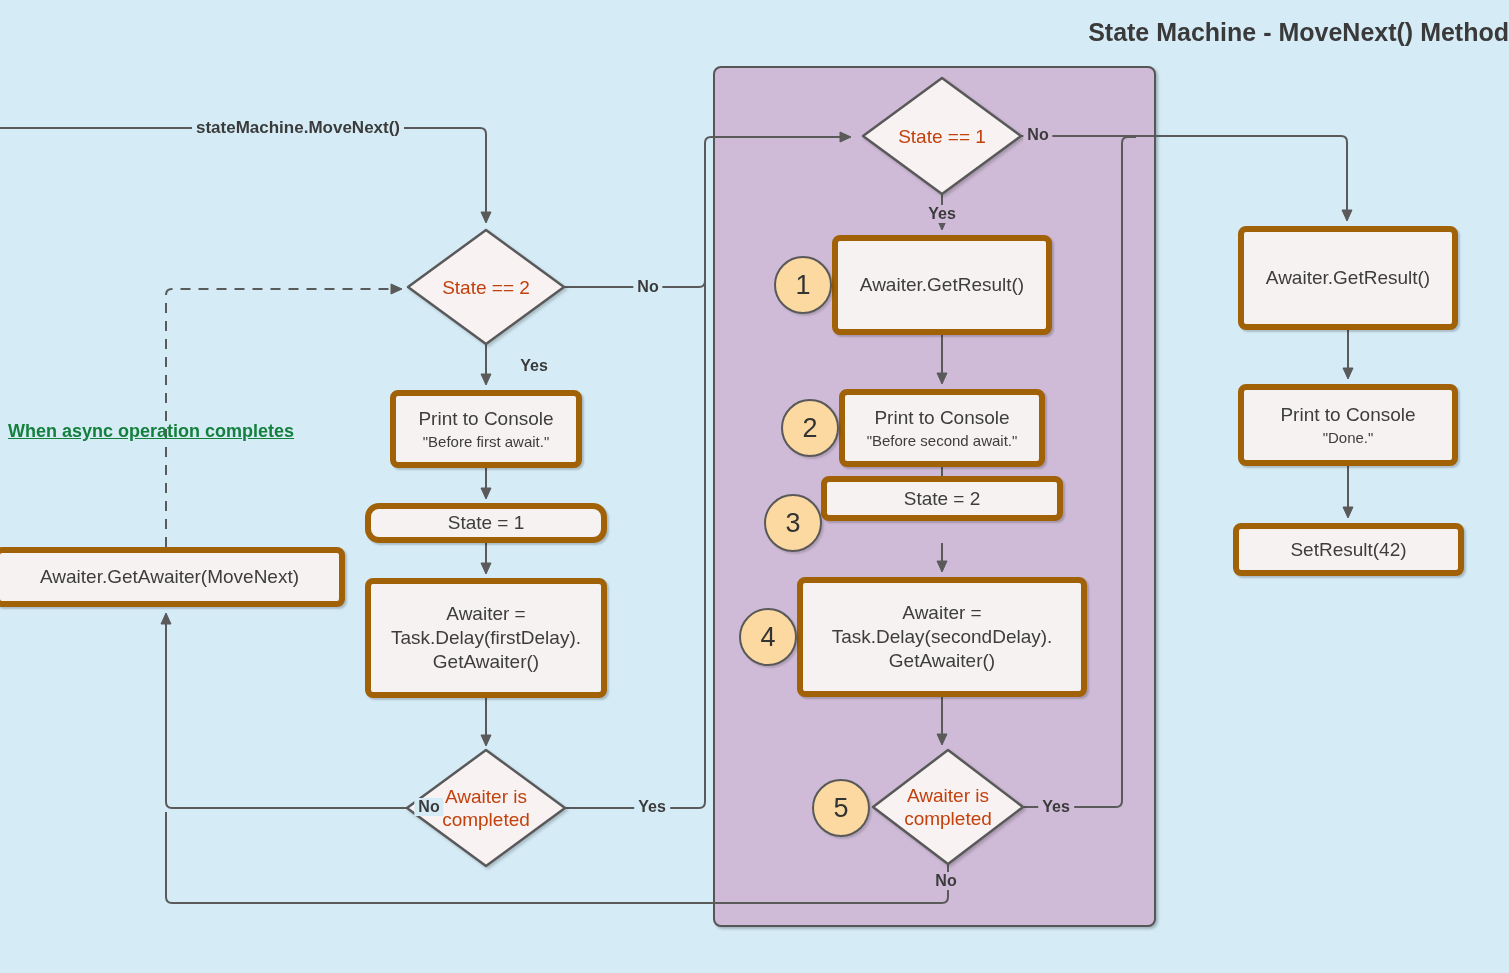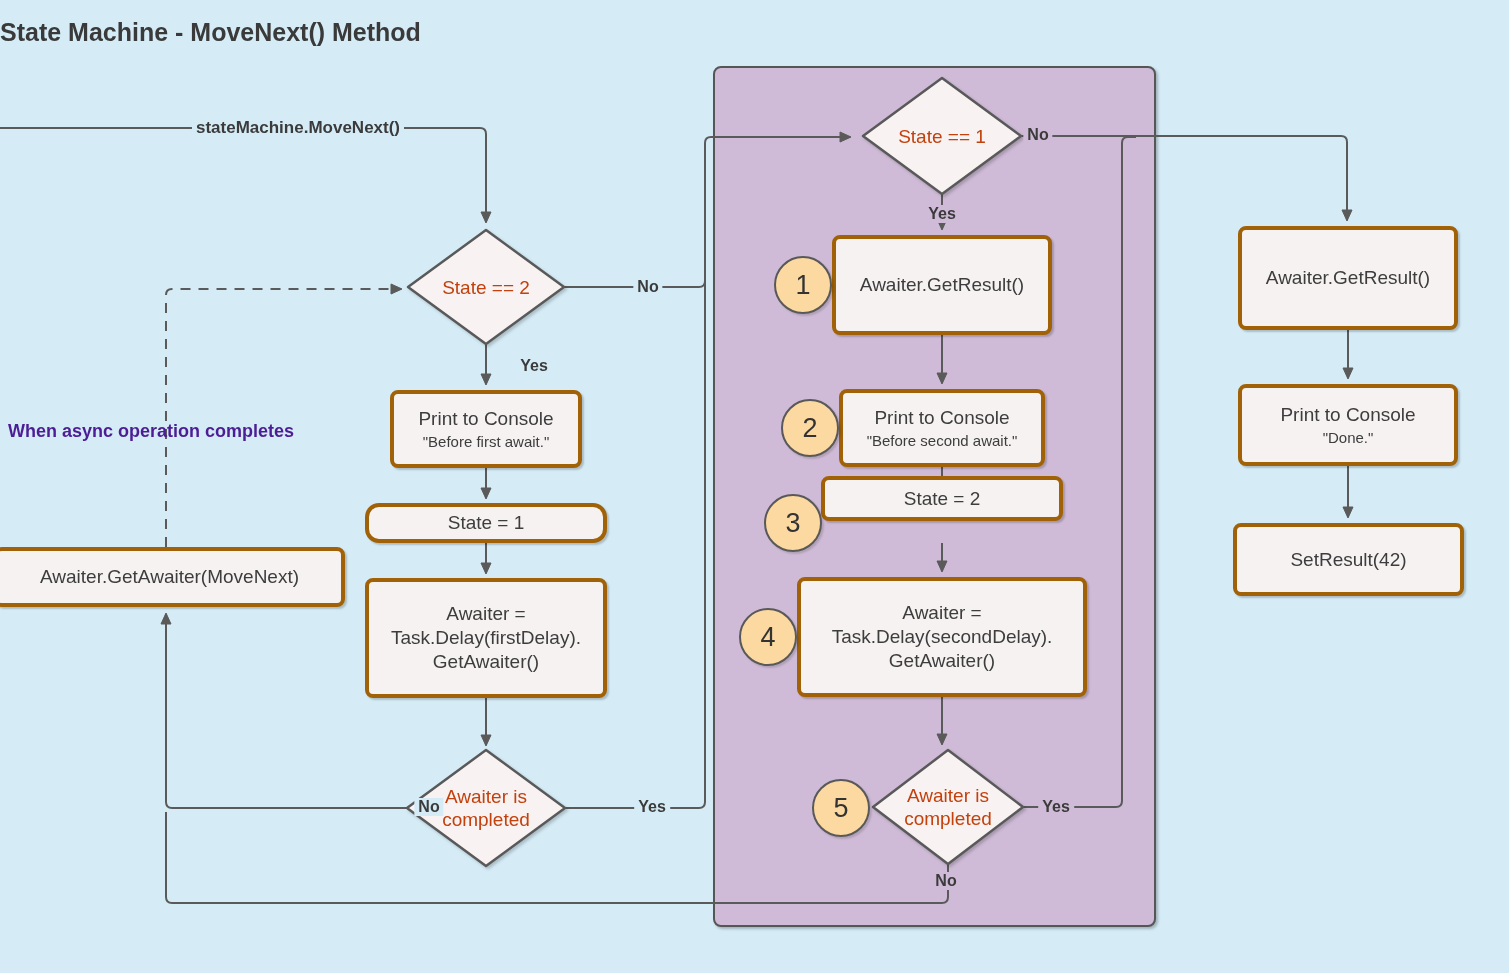--- a/index.html
+++ b/index.html
@@ -15,21 +15,21 @@
     position:absolute;
     background:#cfbbd7;
     border:2px solid #565656;
     border-radius:8px;
     box-shadow:2px 2px 3px rgba(0,0,0,0.25);
     z-index:1;
   }
   .node{
     position:absolute;
     background:#f7f2f2;
-    border:4px solid #a16207;
+    border:6px solid #a16207;
     border-radius:8px;
     box-shadow:2px 2px 2px rgba(0,0,0,0.2);
     display:flex;
     flex-direction:column;
     align-items:center;
     justify-content:center;
     text-align:center;
     color:#3d3d3d;
     font-size:19px;
     line-height:1.25;
@@ -69,28 +69,29 @@
     padding:0 4px;
     z-index:5;
     white-space:nowrap;
   }
   .bg-blue{background:#d5ecf7;margin-left:48px;}
   .bg-purple{background:#cfbbd7;}
   .note{
     position:absolute;
     font-size:18px;
     font-weight:bold;
-    color:#4c1d95;
+    color:#15803d;
     z-index:5;
     white-space:nowrap;
+    text-decoration:underline;
   }
   .page-title{
     position:absolute;
     left:0;right:0;top:18px;
-    text-align:left;
+    text-align:right;
     font-size:25px;
     font-weight:bold;
     color:#3a3a3a;
     z-index:5;
   }
 </style>
 </head>
 <body>
 
 <div id="canvas">
@@ -187,21 +188,21 @@
 GetAwaiter()</span>
   </div>
 
   <div class="node" style="left:1238px;top:226px;width:220px;height:104px;">
     <span>Awaiter.GetResult()</span>
   </div>
   <div class="node" style="left:1238px;top:384px;width:220px;height:82px;">
     <span>Print to Console</span>
     <span class="quote">"Done."</span>
   </div>
-  <div class="node" style="left:1233px;top:523px;width:231px;height:73px;">
+  <div class="node" style="left:1233px;top:523px;width:231px;height:53px;">
     <span>SetResult(42)</span>
   </div>
 
   <div class="badge" style="left:774px;top:256px;">
       <span>1</span>
     </div>
   <div class="badge" style="left:781px;top:399px;">
       <span>2</span>
     </div>
   <div class="badge" style="left:764px;top:494px;">

